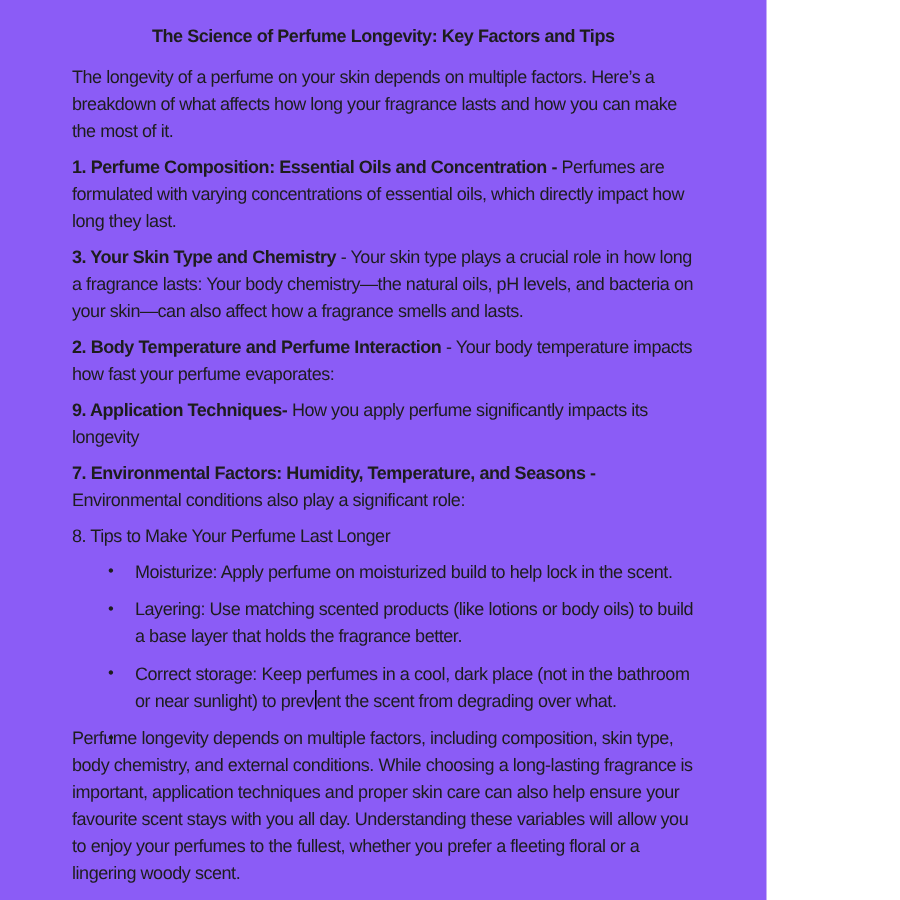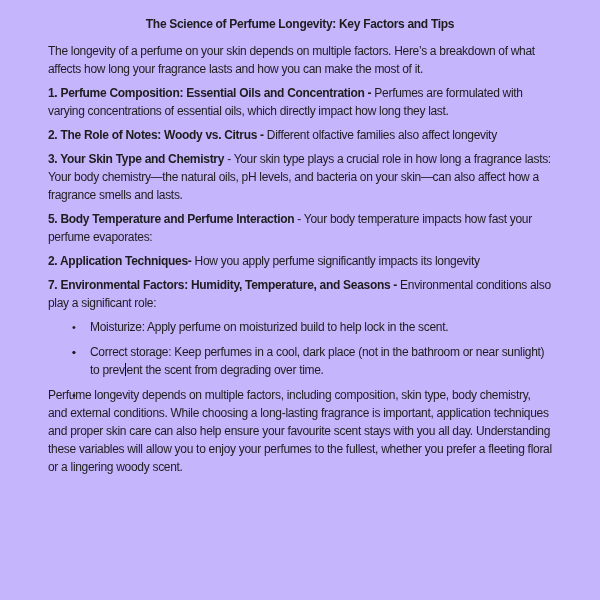--- a/index.html
+++ b/index.html
@@ -3,28 +3,28 @@
 <meta charset="utf-8">
 <style>
   html, body {
     margin: 0; padding: 0;
     width: 600px; height: 600px;
     background: #ffffff;
     overflow: hidden;
   }
   .page {
     box-sizing: border-box;
-    width: 600px; height: 600px;
+    width: 511px; height: 600px;
     padding: 15px 48px 0 48px;
     font-family: "Liberation Sans", sans-serif;
     font-size: 12px;
     line-height: 18px;
     letter-spacing: -0.3px;
     color: #1d1d1d;
-    background: #c4b5fd;
+    background: #8b5cf6;
   }
   .doc-title {
     font-size: 12px;
     font-weight: bold;
     text-align: center;
     margin: 0 0 9px 0;
   }
   p { margin: 0 0 6px 0; }
   .bold { font-weight: normal; }
   strong { font-weight: bold; text-align: right; }
@@ -56,33 +56,33 @@
 <body>
 
 <div class="page">
 
   <h1 class="doc-title">The Science of Perfume Longevity: Key Factors and Tips</h1>
 
   <p class="bold">The longevity of a perfume on your skin depends on multiple factors. Here’s a breakdown of what affects how long your fragrance lasts and how you can make the most of it.</p>
 
   <p><strong>1. Perfume Composition: Essential Oils and Concentration -</strong><span> Perfumes are formulated with varying concentrations of essential oils, which directly impact how long they last.</span></p>
 
-  <p><strong>2. The Role of Notes: Woody vs. Citrus -</strong><span> Different olfactive families also affect longevity</span></p>
 
   <p><strong>3. Your Skin Type and Chemistry</strong><span> - Your skin type plays a crucial role in how long a fragrance lasts: Your body chemistry—the natural oils, pH levels, and bacteria on your skin—can also affect how a fragrance smells and lasts.</span></p>
 
-  <p><strong>5. Body Temperature and Perfume Interaction</strong><span> - Your body temperature impacts how fast your perfume evaporates:</span></p>
+  <p><strong>2. Body Temperature and Perfume Interaction</strong><span> - Your body temperature impacts how fast your perfume evaporates:</span></p>
 
-  <p><strong>2. Application Techniques-</strong><span> How you apply perfume significantly impacts its longevity</span></p>
+  <p><strong>9. Application Techniques-</strong><span> How you apply perfume significantly impacts its longevity</span></p>
 
   <p><strong>7. Environmental Factors: Humidity, Temperature, and Seasons -</strong><span> Environmental conditions also play a significant role:</span></p>
 
+  <p class="bold">8. Tips to Make Your Perfume Last Longer</p>
 
   <ul class="tips">
     <li><span class="bullet-dot">•</span><span>Moisturize: Apply perfume on moisturized build to help lock in the scent.</span></li>
-    <li><span class="bullet-dot">•</span></li>
-    <li><span class="bullet-dot">•</span><span>Correct storage: Keep perfumes in a cool, dark place (not in the bathroom or near sunlight) to prev</span><span class="caret"></span><span>ent the scent from degrading over time.</span></li>
+    <li><span class="bullet-dot">•</span><span>Layering: Use matching scented products (like lotions or body oils) to build a base layer that holds the fragrance better.</span></li>
+    <li><span class="bullet-dot">•</span><span>Correct storage: Keep perfumes in a cool, dark place (not in the bathroom or near sunlight) to prev</span><span class="caret"></span><span>ent the scent from degrading over what.</span></li>
     <li><span class="bullet-dot">•</span></li>
   </ul>
 
   <p class="bold">Perfume longevity depends on multiple factors, including composition, skin type, body chemistry, and external conditions. While choosing a long-lasting fragrance is important, application techniques and proper skin care can also help ensure your favourite scent stays with you all day. Understanding these variables will allow you to enjoy your perfumes to the fullest, whether you prefer a fleeting floral or a lingering woody scent.</p>
 
 </div>
 
 </body></html>

